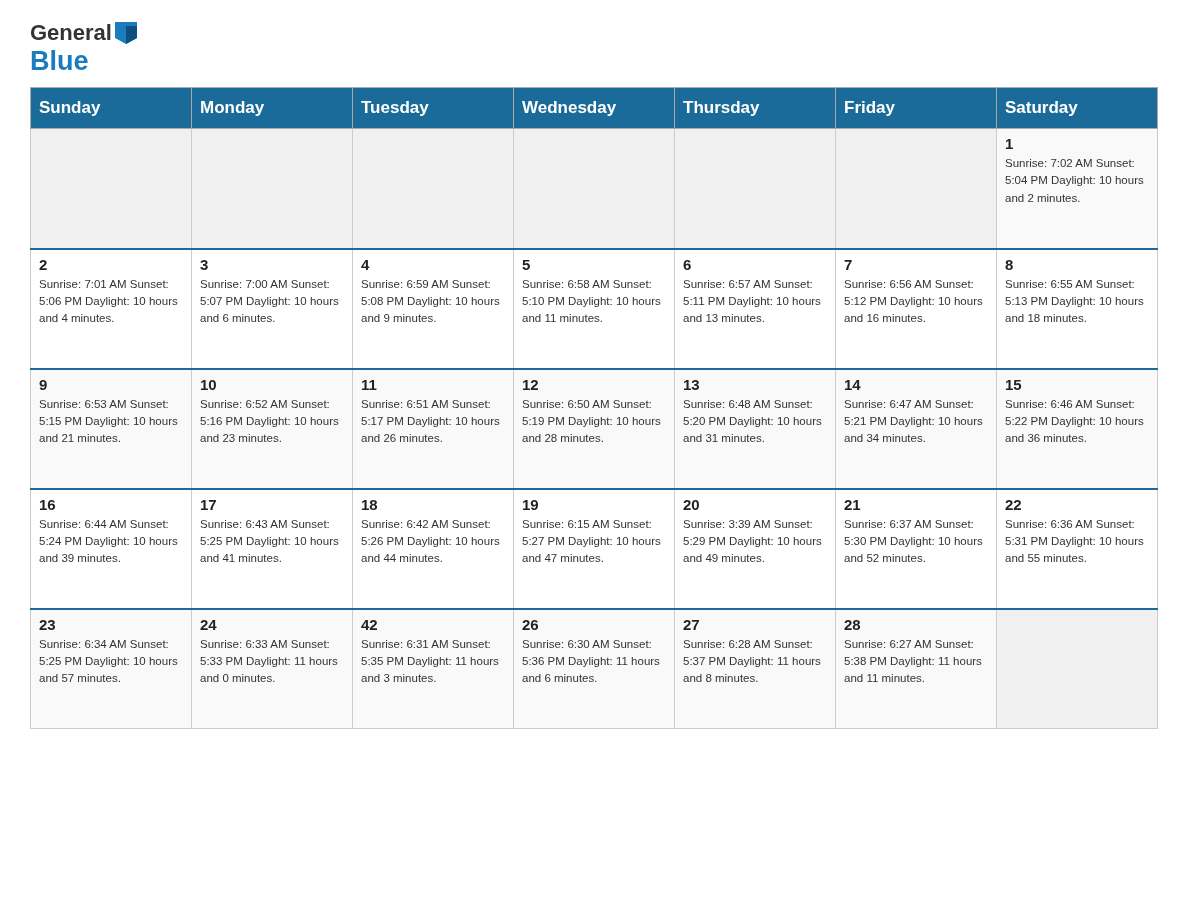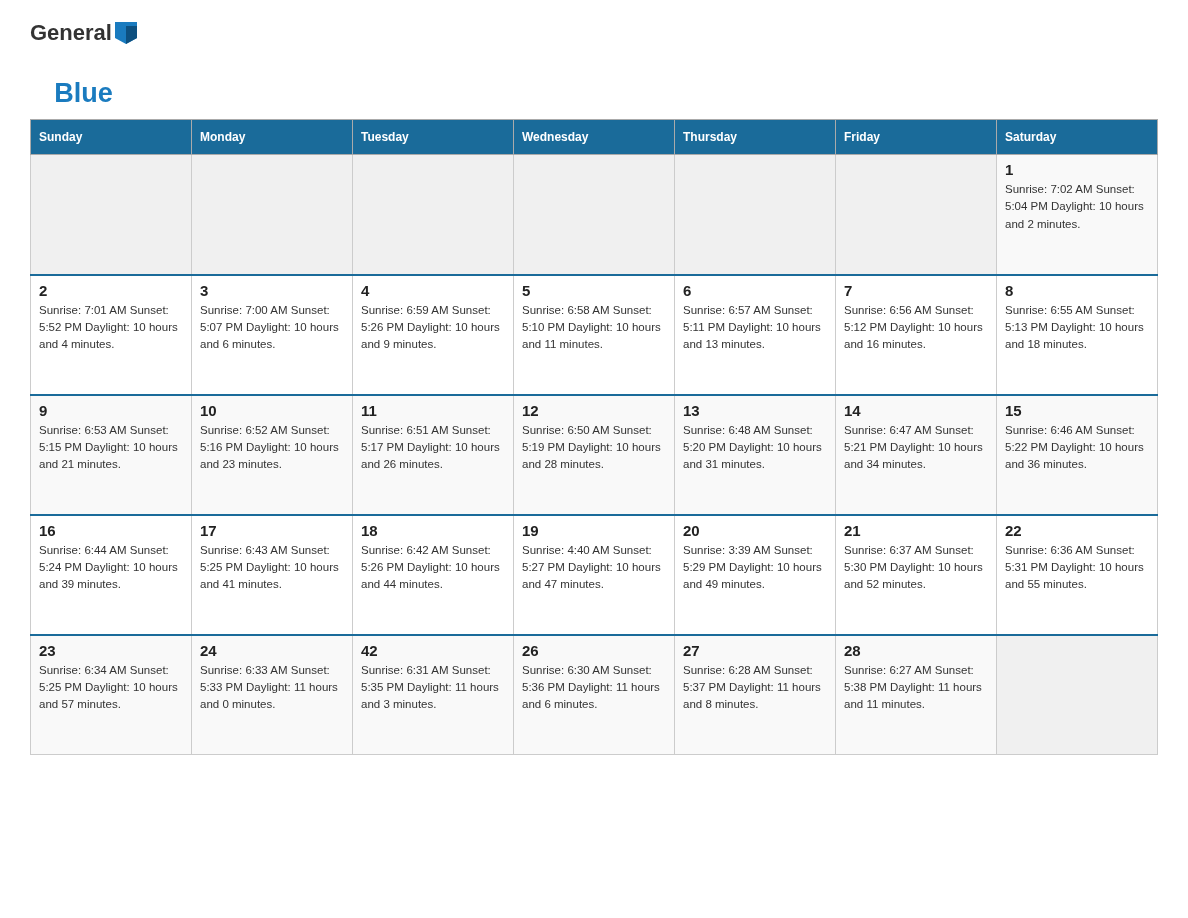--- a/index.html
+++ b/index.html
@@ -36,21 +36,21 @@
       margin-top: 4px;
     }
     .calendar-table {
       width: 100%;
       border-collapse: collapse;
       margin-top: 10px;
     }
     .calendar-table th {
       background-color: #1a6b9a;
       color: #fff;
-      font-size: 12px;
+      font-size: 17px;
       font-weight: bold;
       padding: 10px 8px;
       text-align: left;
       border: 1px solid #aaa;
     }
     .calendar-table td {
       vertical-align: top;
       padding: 6px 8px;
       border: 1px solid #ccc;
       width: 14.28%;
@@ -129,35 +129,35 @@
           <div class="day-info">Sunrise: 7:02 AM
 Sunset: 5:04 PM
 Daylight: 10 hours
 and 2 minutes.</div>
         </td>
       </tr>
       <tr class="row-separator">
         <td>
           <span class="day-number">2</span>
           <div class="day-info">Sunrise: 7:01 AM
-Sunset: 5:52 PM
+Sunset: 5:06 PM
 Daylight: 10 hours
 and 4 minutes.</div>
         </td>
         <td>
           <span class="day-number">3</span>
           <div class="day-info">Sunrise: 7:00 AM
 Sunset: 5:07 PM
 Daylight: 10 hours
 and 6 minutes.</div>
         </td>
         <td>
           <span class="day-number">4</span>
           <div class="day-info">Sunrise: 6:59 AM
-Sunset: 5:26 PM
+Sunset: 5:08 PM
 Daylight: 10 hours
 and 9 minutes.</div>
         </td>
         <td>
           <span class="day-number">5</span>
           <div class="day-info">Sunrise: 6:58 AM
 Sunset: 5:10 PM
 Daylight: 10 hours
 and 11 minutes.</div>
         </td>
@@ -251,21 +251,21 @@
         </td>
         <td>
           <span class="day-number">18</span>
           <div class="day-info">Sunrise: 6:42 AM
 Sunset: 5:26 PM
 Daylight: 10 hours
 and 44 minutes.</div>
         </td>
         <td>
           <span class="day-number">19</span>
-          <div class="day-info">Sunrise: 4:40 AM
+          <div class="day-info">Sunrise: 6:15 AM
 Sunset: 5:27 PM
 Daylight: 10 hours
 and 47 minutes.</div>
         </td>
         <td>
           <span class="day-number">20</span>
           <div class="day-info">Sunrise: 3:39 AM
 Sunset: 5:29 PM
 Daylight: 10 hours
 and 49 minutes.</div>
@@ -330,16 +330,15 @@
         </td>
         <td class="empty-cell"></td>
       </tr>
     </tbody>
 </table>
 
 <style>
   .header .logo {
     display: flex;
     flex-direction: column;
-    align-items: center;
-    gap: 32px;
+    align-items: flex-start;
   }
 </style>
 
 </body></html>

